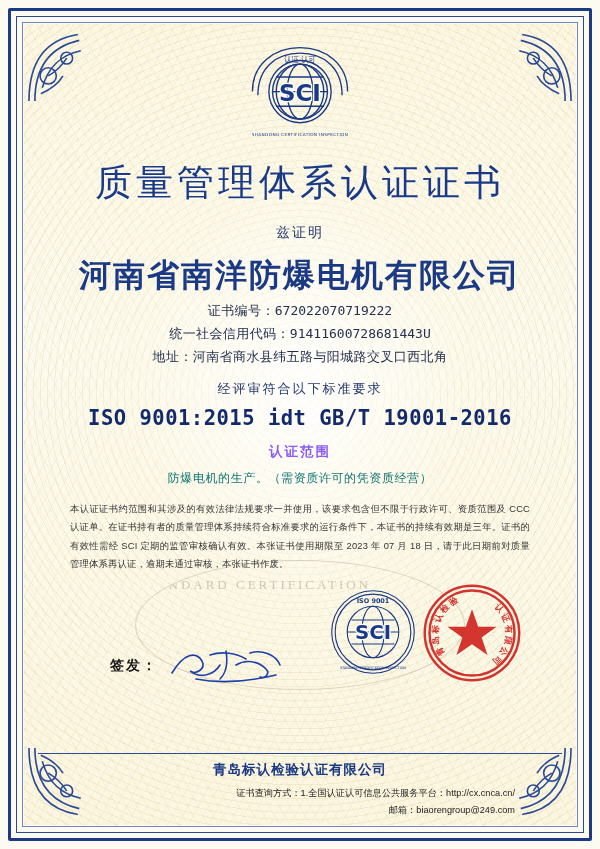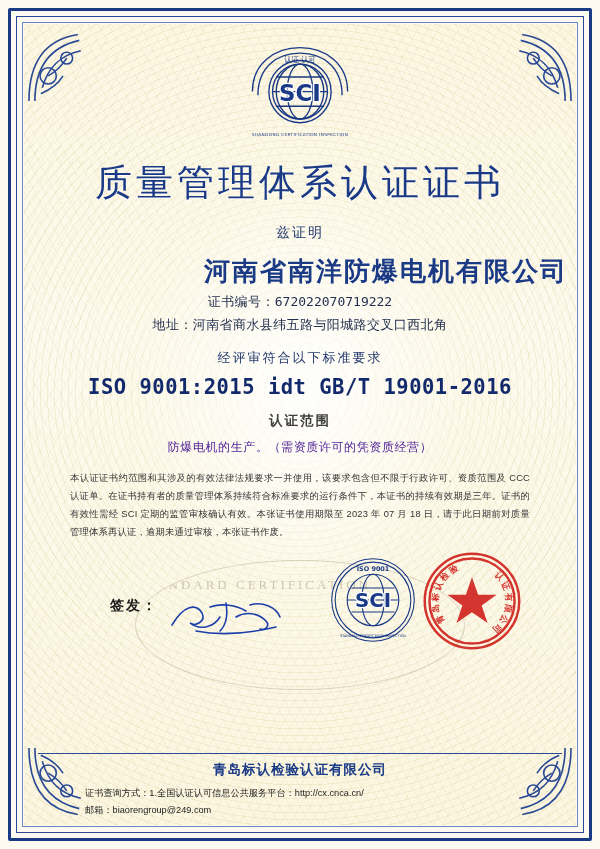--- a/index.html
+++ b/index.html
@@ -103,25 +103,24 @@
   }
   .zizhengming {
     margin-top: 16px;
     font-size: 14px;
     color: #243a6e;
     letter-spacing: 2px;
   }
   .company {
     margin-top: 12px;
     font-family: "DejaVu Sans", "Liberation Sans", sans-serif;
-    font-size: 26px;
+    font-size: 32px;
     font-weight: bold;
     letter-spacing: 2px;
     color: #1a3a86;
-    text-align: right;
   }
   .kv {
     margin-top: 2px;
     font-size: 13px;
     color: #24304f;
     line-height: 1.75;
   }
   .kv .row { letter-spacing: 0.4px; }
   .kv .mono { font-family: "DejaVu Sans Mono", "Liberation Mono", monospace; letter-spacing: 0; }
 
@@ -136,27 +135,27 @@
     font-family: "DejaVu Sans Mono", "Liberation Mono", monospace;
     font-size: 20.5px;
     font-weight: bold;
     color: #12296b;
     letter-spacing: 0.5px;
   }
   .scope-title {
     margin-top: 13px;
     font-size: 13.5px;
     font-weight: bold;
-    color: #404040;
+    color: #8b5cf6;
     letter-spacing: 2px;
   }
   .scope-body {
     margin-top: 9px;
     font-size: 12px;
-    color: #4c1d95;
+    color: #0f766e;
     letter-spacing: 0.6px;
   }
   .legal {
     margin: 13px auto 0;
     width: 460px;
     font-size: 9.3px;
     line-height: 1.95;
     color: #333;
     text-align: justify;
     text-align-last: left;
@@ -184,23 +183,23 @@
   .seal-red {
     position: absolute;
     right: 44px; top: 2px;
     width: 104px; height: 104px;
   }
   .seal-red svg { width:100%; height:100%; }
 
   .sign-row {
     position: absolute;
     left: 78px;
-    bottom: 36px;
+    bottom: 20px;
     display: flex;
-    align-items: flex-start;
+    align-items: center;
     gap: 8px;
   }
   .sign-label {
     font-size: 14px;
     color: #1b1b1b;
     font-weight: bold;
     letter-spacing: 2px;
   }
   .sign-mark { width: 120px; height: 42px; }
   .sign-mark svg { width: 100%; height: 100%; }
@@ -221,21 +220,21 @@
     letter-spacing: 1px;
   }
   .footer-lines {
     margin-top: 6px;
     font-size: 9.2px;
     color: #222;
     line-height: 1.85;
     width: 430px;
     margin-left: auto;
     margin-right: auto;
-    text-align: left;
+    text-align: right;
   }
 </style>
 </head>
 <body>
 
 <div class="page">
 
   <div class="bg-texture"></div>
 
   <div class="bg-watermark">STANDARD CERTIFICATION</div>
@@ -316,20 +315,23 @@
 
     <div class="zizhengming">兹证明</div>
 
     <div class="company">河南省南洋防爆电机有限公司</div>
 
     <div class="kv">
       <div class="row">
         <span>证书编号：</span><span class="mono">672022070719222</span>
       </div>
       <div class="row">
+        <span>统一社会信用代码：</span><span class="mono">91411600728681443U</span>
+      </div>
+      <div class="row">
         <span>地址：</span><span>河南省商水县纬五路与阳城路交叉口西北角</span>
       </div>
     </div>
 
     <div class="standard-lead">经评审符合以下标准要求</div>
     <div class="standard">ISO 9001:2015 idt GB/T 19001-2016</div>
 
     <div class="scope-title">认证范围</div>
     <div class="scope-body">防爆电机的生产。（需资质许可的凭资质经营）</div>
 

